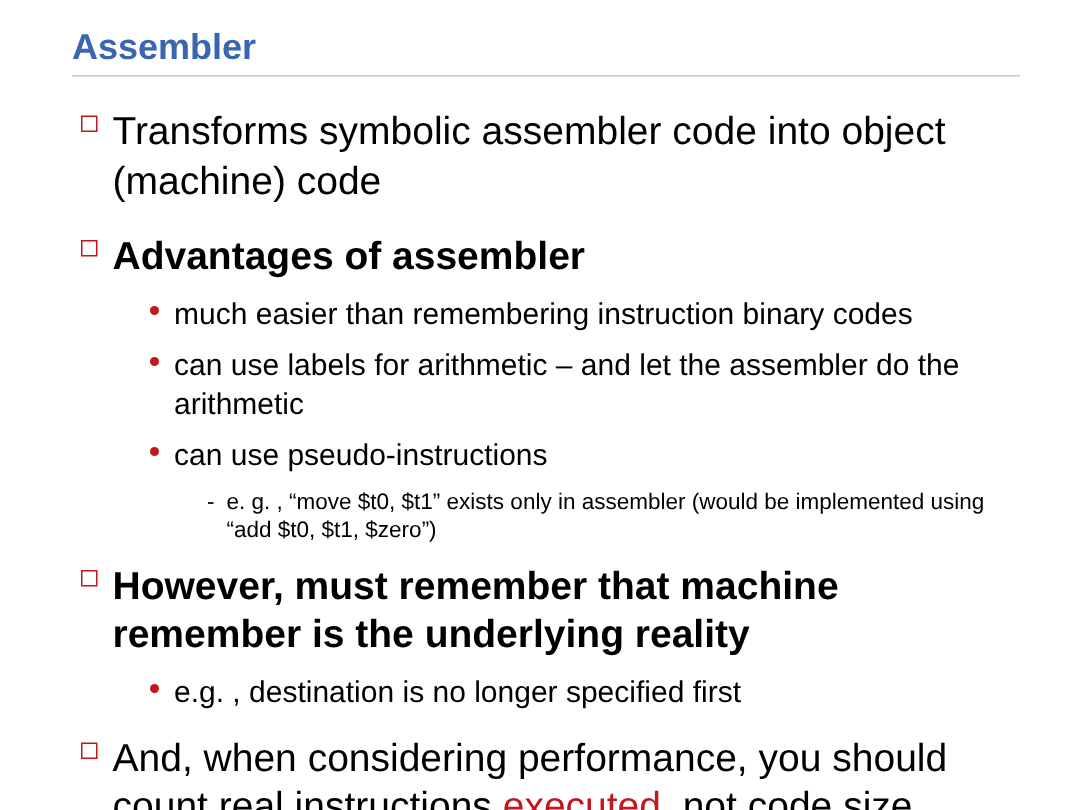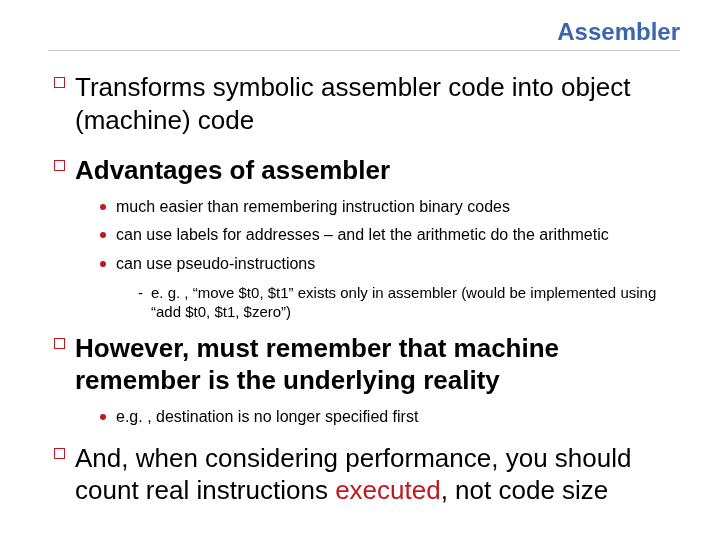--- a/index.html
+++ b/index.html
@@ -16,21 +16,20 @@
     box-sizing: border-box;
     width: 720px;
     height: 540px;
     padding: 18px 40px 20px 48px;
   }
   .title {
     font-weight: bold;
     font-size: 24px;
     color: #3a66b1;
     margin: 0 0 4px 0;
-    text-align: right;
   }
   .rule {
     height: 1px;
     background: #c9c9c9;
     margin: 0 0 20px 0;
   }
   .l1 {
     display: flex;
     align-items: flex-start;
     margin: 0 0 18px 6px;
@@ -42,21 +41,21 @@
     height: 9px;
     border: 1.5px solid #c1171d;
     flex: 0 0 auto;
     margin: 6px 10px 0 0;
   }
   .l1 .txt { flex: 1; }
   .l2 {
     display: flex;
     align-items: flex-start;
     margin: 0 0 8px 52px;
-    font-size: 16px;
+    font-size: 20px;
     line-height: 1.3;
   }
   .l2 .dot {
     width: 6px;
     height: 6px;
     background: #c1171d;
     border-radius: 50%;
     flex: 0 0 auto;
     margin: 7px 10px 0 0;
   }
@@ -94,21 +93,21 @@
     <span class="sq"></span>
     <span class="txt">Advantages of assembler</span>
   </div>
 
   <div class="l2">
     <span class="dot"></span>
     <span class="txt">much easier than remembering instruction binary codes</span>
   </div>
   <div class="l2">
     <span class="dot"></span>
-    <span class="txt">can use labels for addresses – and let the arithmetic do the arithmetic</span>
+    <span class="txt">can use labels for arithmetic – and let the assembler do the arithmetic</span>
   </div>
   <div class="l2">
     <span class="dot"></span>
     <span class="txt">can use pseudo-instructions</span>
   </div>
 
   <div class="l3">
     <span class="dash">-</span>
     <span class="txt">e. g. , “move $t0, $t1” exists only in assembler (would be implemented using “add $t0, $t1, $zero”)</span>
   </div>

